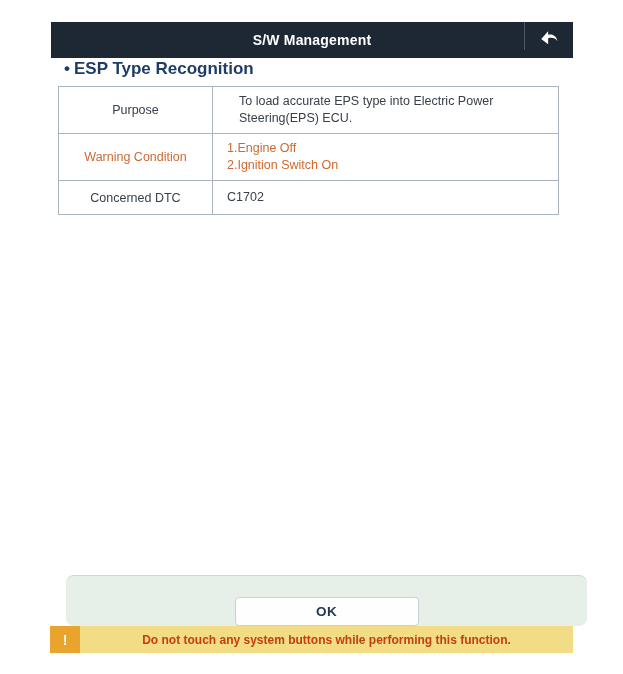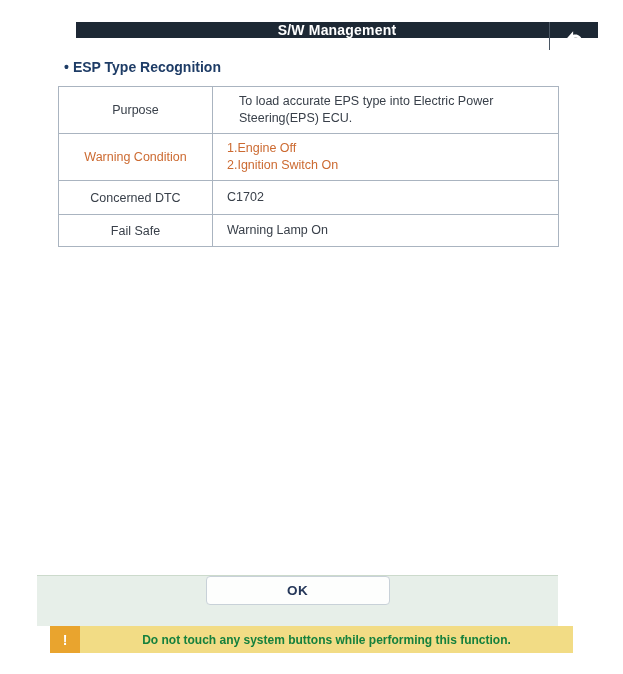--- a/index.html
+++ b/index.html
@@ -8,43 +8,43 @@
     width: 623px; height: 674px;
     position: relative;
     font-family: "Liberation Sans", sans-serif;
     color: #39404a;
     overflow: hidden;
   }
 
   
   .header-bar {
     position: absolute; left: 51px; top: 22px;
-    width: 522px; height: 16px;
+    width: 522px; height: 36px;
     background: #1d2834;
-    display: flex; align-items: center; margin-left: 25px;
+    display: flex; align-items: center;
   }
   .header-title {
     position: absolute; left: 0; right: 0; top: 0; bottom: 0;
     display: flex; align-items: center; justify-content: center;
     color: #ffffff; font-weight: bold; font-size: 14px;
     letter-spacing: 0.2px;
   }
   .header-right {
     position: absolute; right: 0; top: 0;
     width: 49px; height: 28px;
     border-left: 1px solid #4a5663;
     display: flex; align-items: center; justify-content: center;
     cursor: pointer;
   }
   .header-right svg { display: block; }
 
   
   .section-label {
     position: absolute; left: 64px; top: 59px;
-    font-size: 14px; font-weight: bold; color: #1e3c66;
+    font-size: 17px; font-weight: bold; color: #1e3c66;
   }
   .section-label .bullet { margin-right: 4px; }
 
   
   .info-table {
     position: absolute; left: 58px; top: 86px;
     width: 501px;
     border-collapse: collapse;
     font-size: 12.5px;
   }
@@ -69,25 +69,25 @@
   .row-failsafe  td { height: 32px; }
   .row-etc       td { height: 30px; }
   .row-enable td { color: #cc6a31; }
   .row-component .label-inner {
     display: inline-block; max-width: 82px; line-height: 16px;
   }
   .value-inner { display: inline-block; max-width: 305px; margin-left: 12px; }
 
   
   .ok-band {
-    position: absolute; left: 37px; top: 575px;
+    position: absolute; left: 66px; top: 575px;
     width: 521px; height: 51px;
     background: #e7efe9;
     border-top: 1px solid #ccdacc;
-    display: flex; align-items: flex-start; justify-content: center;
+    display: flex; align-items: flex-end; justify-content: center; border-radius: 8px;
   }
   .ok-button {
     width: 184px; height: 29px;
     background: #fdfefd;
     border: 1px solid #c8d1d8;
     border-radius: 4px;
     font-family: "Liberation Sans", sans-serif;
     font-size: 13.5px; font-weight: bold; color: #253759;
     letter-spacing: 0.5px;
     cursor: pointer;
@@ -103,21 +103,21 @@
   .warning-badge {
     width: 30px;
     background: #e9a42e;
     display: flex; align-items: center; justify-content: center;
     color: #ffffff; font-weight: bold; font-size: 14px;
     flex: 0 0 30px;
   }
   .warning-text {
     flex: 1;
     display: flex; align-items: center; justify-content: center;
-    font-size: 12px; font-weight: bold; color: #15803d;
+    font-size: 12px; font-weight: bold; color: #c2410c;
   }
 </style>
 </head>
 <body>
 
 <div class="header-bar">
   <div class="header-title">S/W Management</div>
   <div class="header-right">
     <span>
       <svg width="24" height="19" viewBox="0 0 24 22">
@@ -139,24 +139,20 @@
   </tr>
   <tr class="row-enable">
     <td class="label-cell">Warning Condition</td>
     <td class="value-cell">1.Engine Off
 2.Ignition Switch On</td>
   </tr>
   <tr class="row-dtc">
     <td class="label-cell">Concerned DTC</td>
     <td class="value-cell">C1702</td>
   </tr>
-  <tr class="row-failsafe">
-    <td class="label-cell">Fail Safe</td>
-    <td class="value-cell">Warning Lamp On</td>
-  </tr>
 </tbody>
   </table>
 
 <div class="ok-band">
   <button class="ok-button">OK</button>
 </div>
 
 <div class="warning-bar">
   <div class="warning-badge">!</div>
   <div class="warning-text">Do not touch any system buttons while performing this function.</div>

